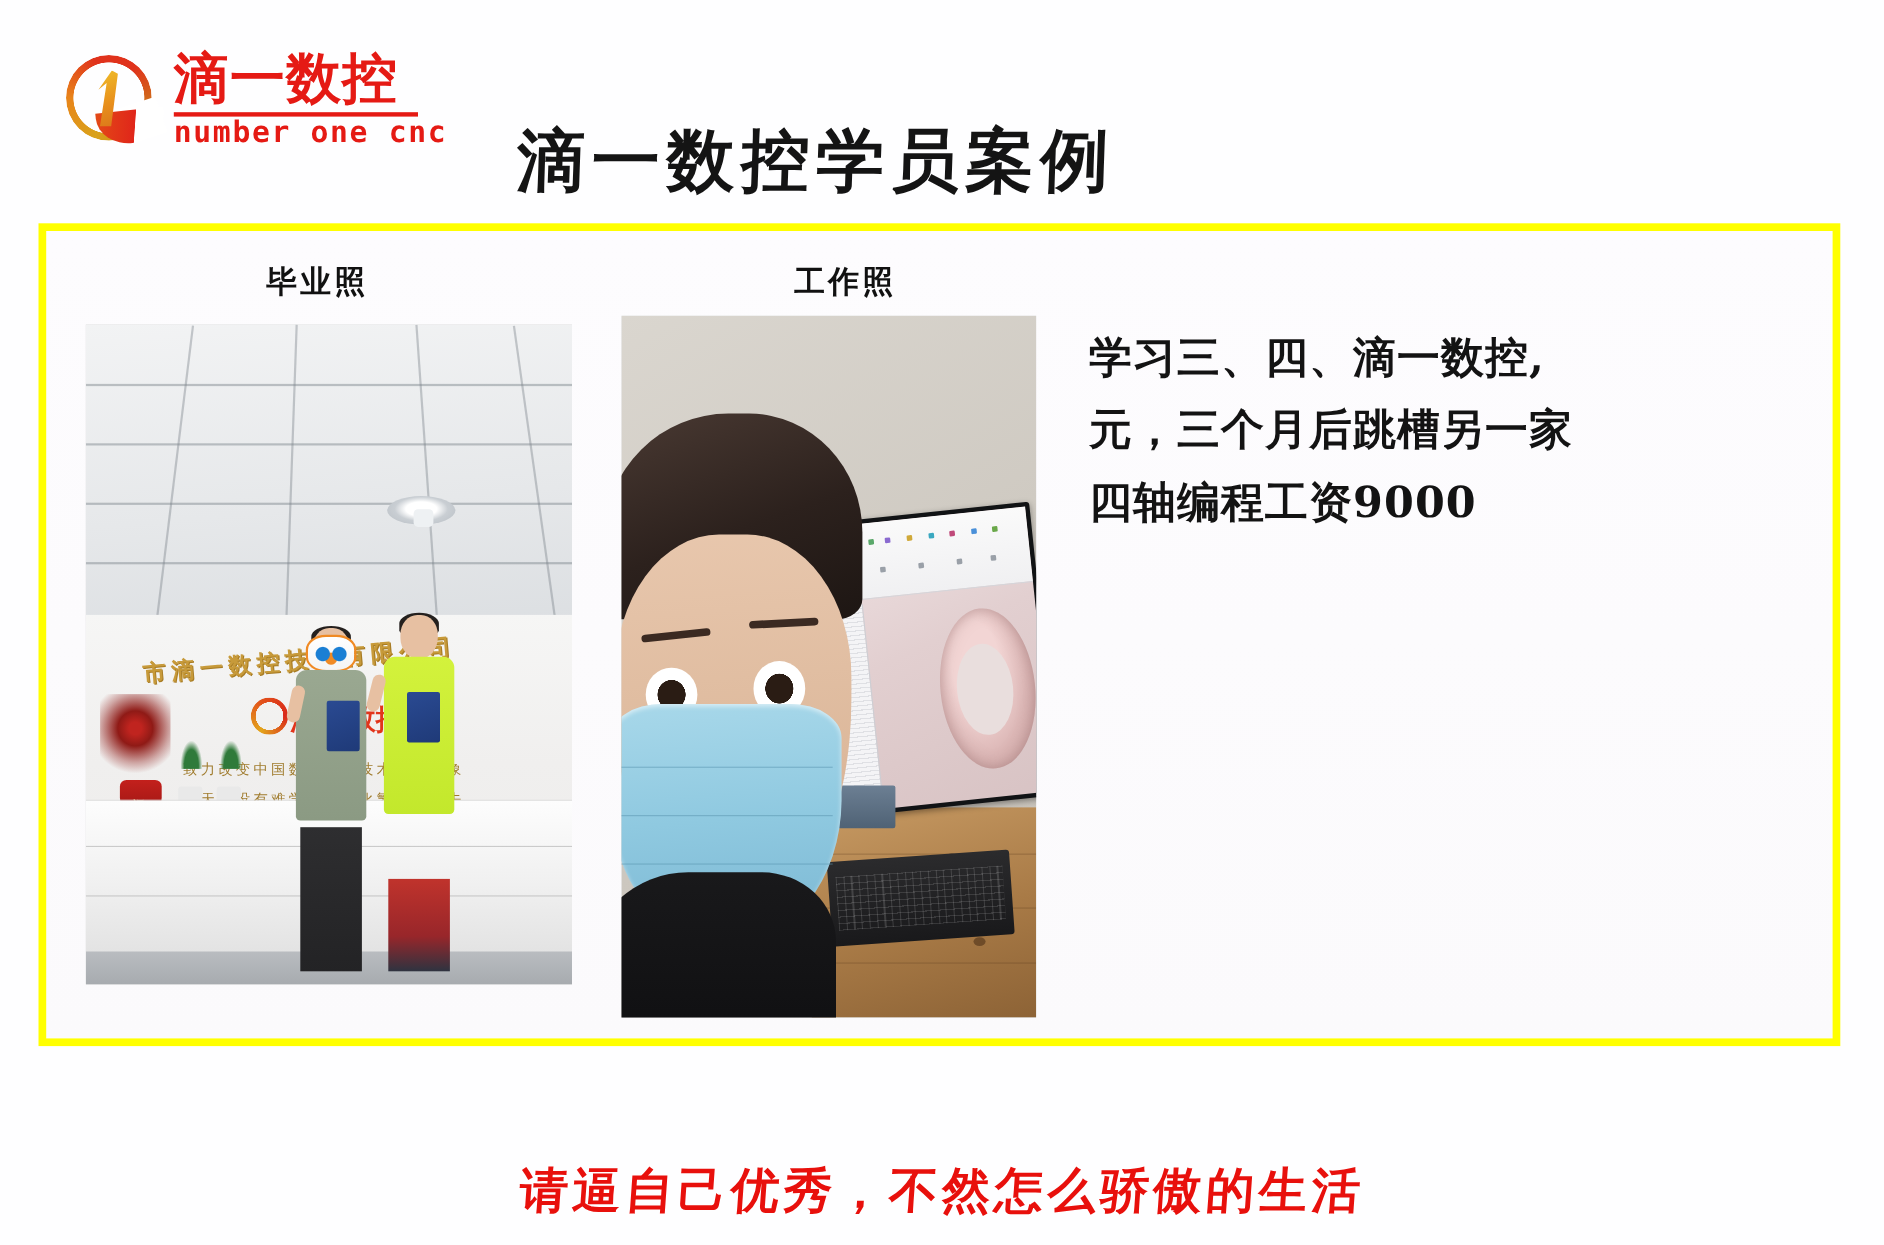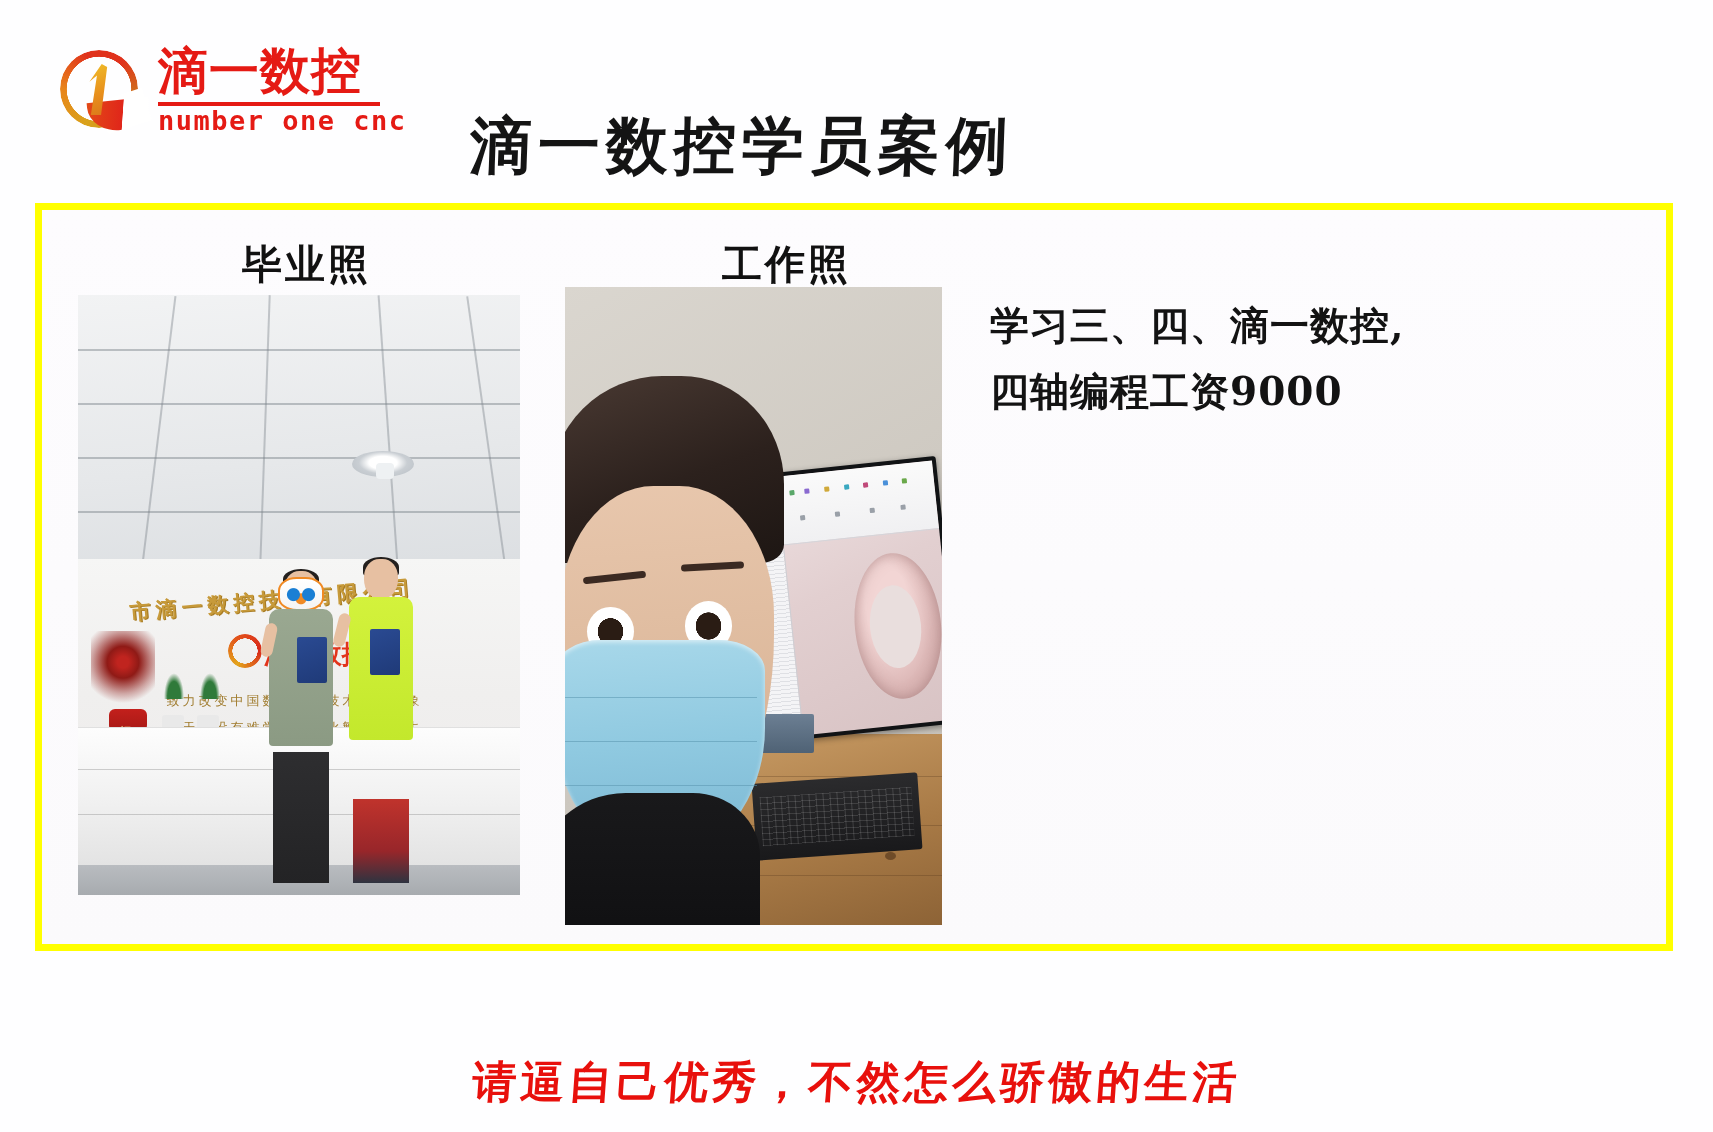--- a/index.html
+++ b/index.html
@@ -131,21 +131,21 @@
     height: 748px;
     border: 7px solid #ffff00;
     box-sizing: border-box;
     background: linear-gradient(180deg, #fdfcfe 0%, #fbfafc 100%);
   }
 
   
   .caption {
     position: absolute;
     font-family: "DejaVu Serif", "Liberation Serif", serif;
-    font-size: 40px;
+    font-size: 28px;
     font-weight: bold;
     color: #111111;
     letter-spacing: 3px;
     white-space: nowrap;
   }
   .caption-grad { left: 242px; top: 237px; }
   .caption-work { left: 722px; top: 237px; }
 
   
   .photo {
@@ -615,16 +615,17 @@
       <div class="w-mask-fold" style="top:26%;"></div>
       <div class="w-mask-fold" style="top:46%;"></div>
       <div class="w-mask-fold" style="top:66%;"></div>
     </div>
     <div class="w-shoulder"></div>
   </div>
 </div>
 
 <div class="story">
   <div class="story-line">学习三、四、滴一数控,</div>
+  <div class="story-line">元，三个月后跳槽另一家</div>
   <div class="story-line">四轴编程工资9000</div>
 </div>
 
 <div class="slogan">请逼自己优秀，不然怎么骄傲的生活</div>
 
 </body></html>

